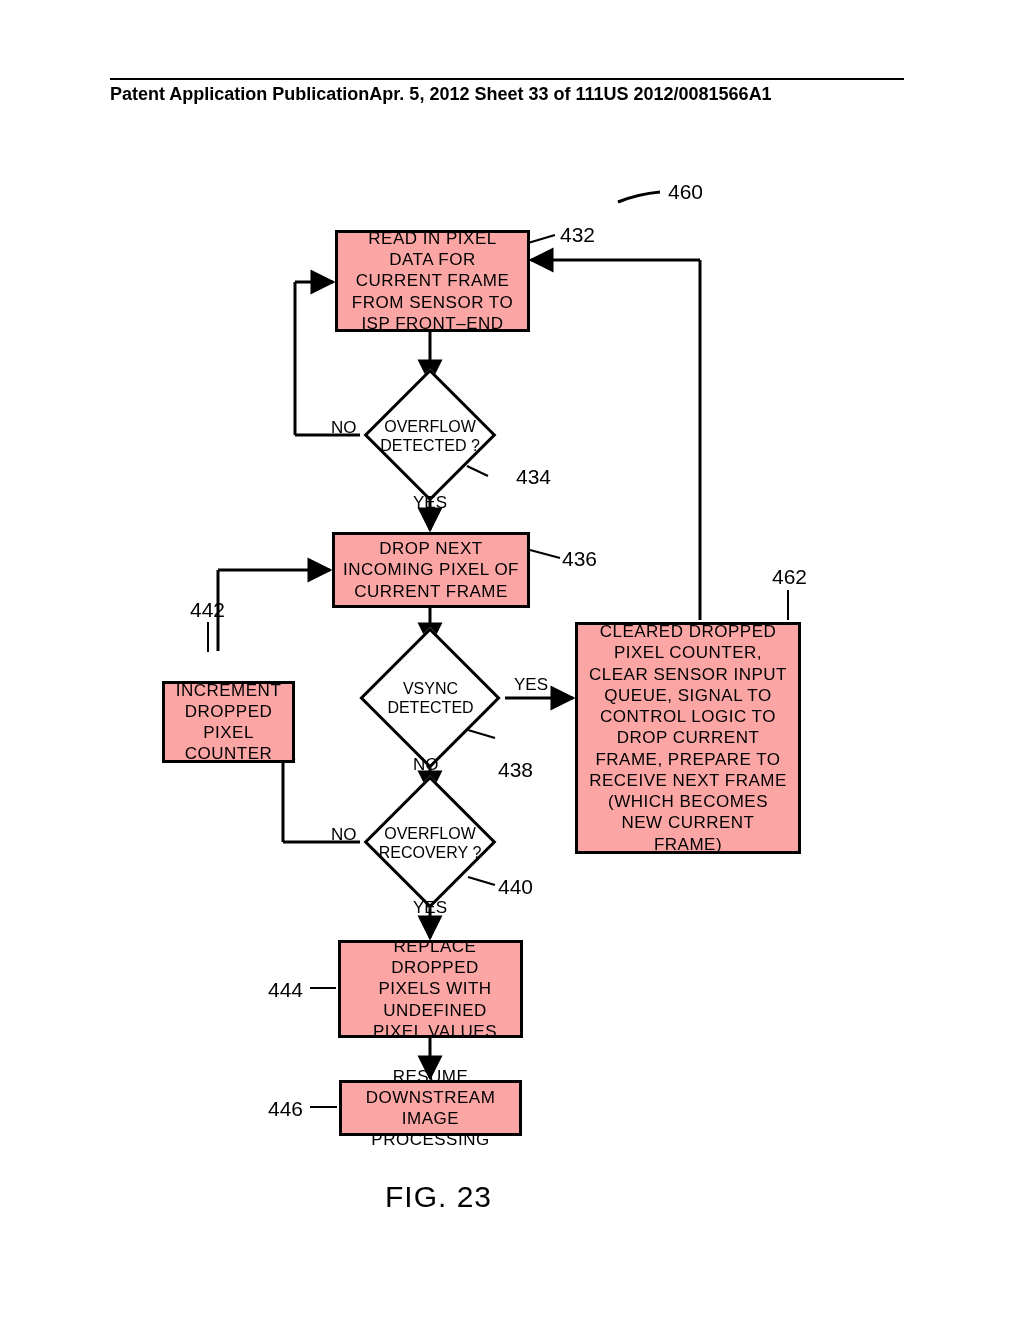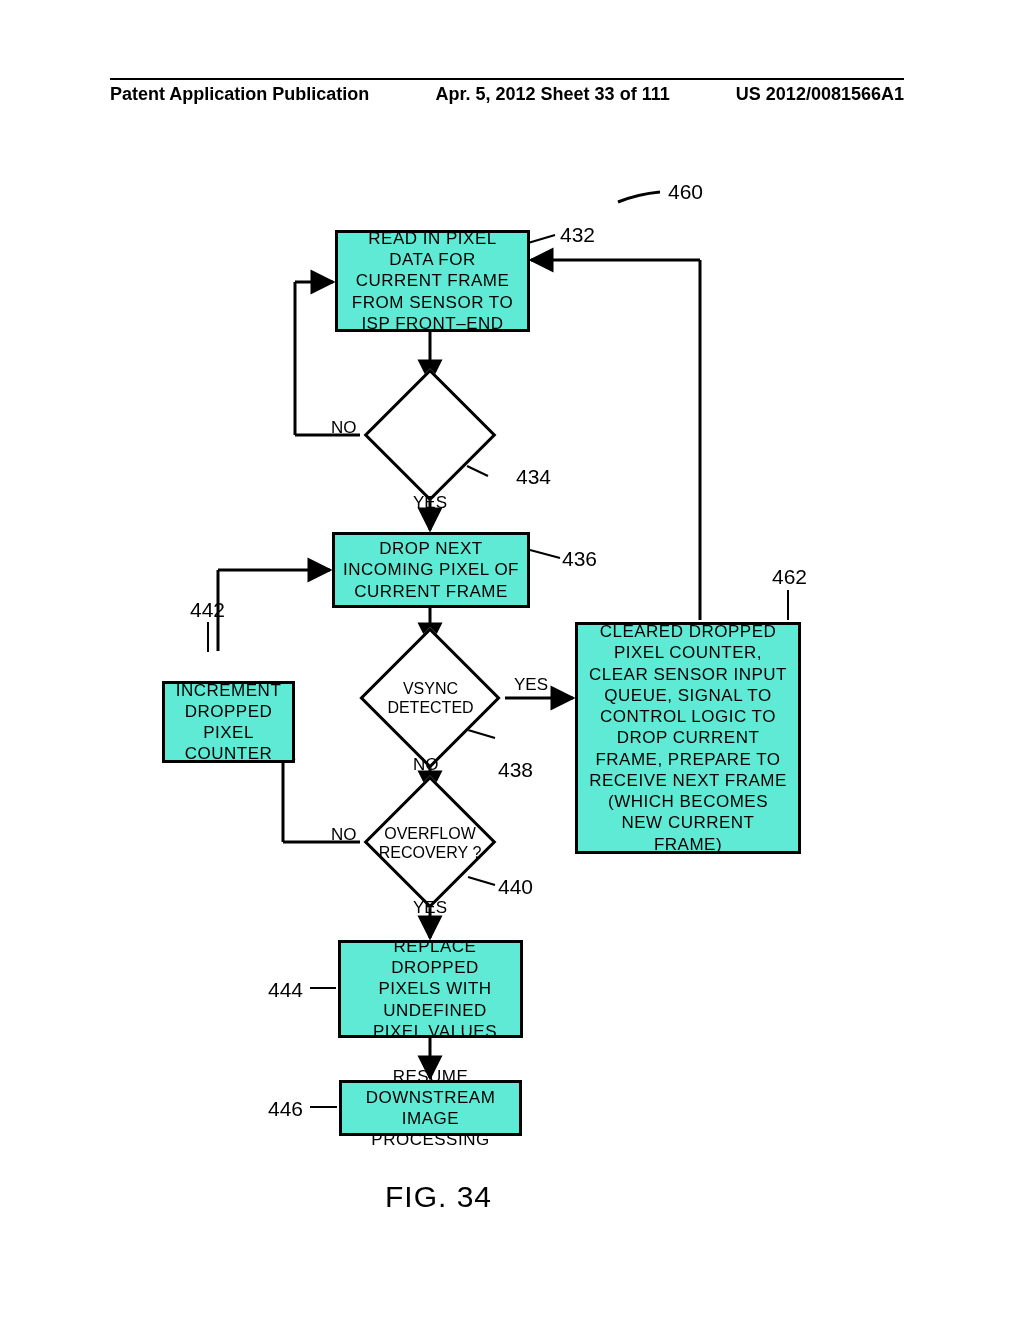--- a/index.html
+++ b/index.html
@@ -10,21 +10,21 @@
     width: 1024px;
     height: 1320px;
     position: relative;
   }
   .header {
     position: absolute;
     top: 84px;
     left: 0;
     right: 0;
     display: flex;
-    justify-content: space-between;
+    justify-content: flex-start;
     padding: 0 120px 0 110px;
     font-size: 18px;
     font-weight: bold;
   }
   .header-rule {
     position: absolute;
     top: 78px;
     left: 110px;
     right: 120px;
     border-top: 2px solid #000;
@@ -32,21 +32,21 @@
   .canvas {
     position: absolute;
     top: 150px;
     left: 0;
     width: 1024px;
     height: 1100px;
   }
   .box {
     position: absolute;
     border: 3px solid #000;
-    background: #5eead4;
+    background: #fca5a5;
     display: flex;
     align-items: center;
     justify-content: center;
     text-align: center;
     font-size: 17px;
     letter-spacing: 0.5px;
     line-height: 1.25;
     padding: 6px 8px;
     box-sizing: border-box;
   }
@@ -153,20 +153,21 @@
 
     <line x1="788" y1="470" x2="788" y2="440" stroke="#000" stroke-width="2"></line>
   </svg>
 
   <div class="ref" style="left:668px; top:30px;">460</div>
 
   <div class="box" style="left:335px; top:80px; width:195px; height:102px;">READ IN PIXEL DATA FOR CURRENT FRAME FROM SENSOR TO ISP FRONT–END</div>
   <div class="ref" style="left:560px; top:73px;text-align:center;">432</div>
 
   <div class="diamond" style="left:383px; top:238px; width:94px; height:94px;"></div>
+  <div class="diamond-label" style="left:375px; top:255px; width:110px; height:62px;">OVERFLOW DETECTED ?</div>
   <div class="ans" style="left:331px; top:268px;">NO</div>
   <div class="ans" style="left:413px; top:343px;">YES</div>
   <div class="ref" style="left:516px; top:315px;">434</div>
 
   <div class="box" style="left:332px; top:382px; width:198px; height:76px;">DROP NEXT INCOMING PIXEL OF CURRENT FRAME</div>
   <div class="ref" style="left:562px; top:397px;">436</div>
 
   <div class="diamond" style="left:380px; top:498px; width:100px; height:100px;"></div>
   <div class="diamond-label" style="left:388px; top:525px; width:85px; height:46px;">VSYNC DETECTED</div>
   <div class="ans" style="left:514px; top:525px;">YES</div>
@@ -184,14 +185,14 @@
 
   <div class="box" style="left:575px; top:472px; width:226px; height:232px;">CLEARED DROPPED PIXEL COUNTER, CLEAR SENSOR INPUT QUEUE, SIGNAL TO CONTROL LOGIC TO DROP CURRENT FRAME, PREPARE TO RECEIVE NEXT FRAME (WHICH BECOMES NEW CURRENT FRAME)</div>
   <div class="ref" style="left:772px; top:415px;">462</div>
 
   <div class="box" style="left:338px; top:790px; width:185px; height:98px;padding-left:17px;">REPLACE DROPPED PIXELS WITH UNDEFINED PIXEL VALUES</div>
   <div class="ref" style="left:268px; top:828px;">444</div>
 
   <div class="box" style="left:339px; top:930px; width:183px; height:56px;">RESUME DOWNSTREAM IMAGE PROCESSING</div>
   <div class="ref" style="left:268px; top:947px;">446</div>
 
-  <div class="figcap" style="left:385px; top:1030px;">FIG. 34</div>
+  <div class="figcap" style="left:385px; top:1030px;">FIG. 23</div>
 </div>
 
 </body></html>

